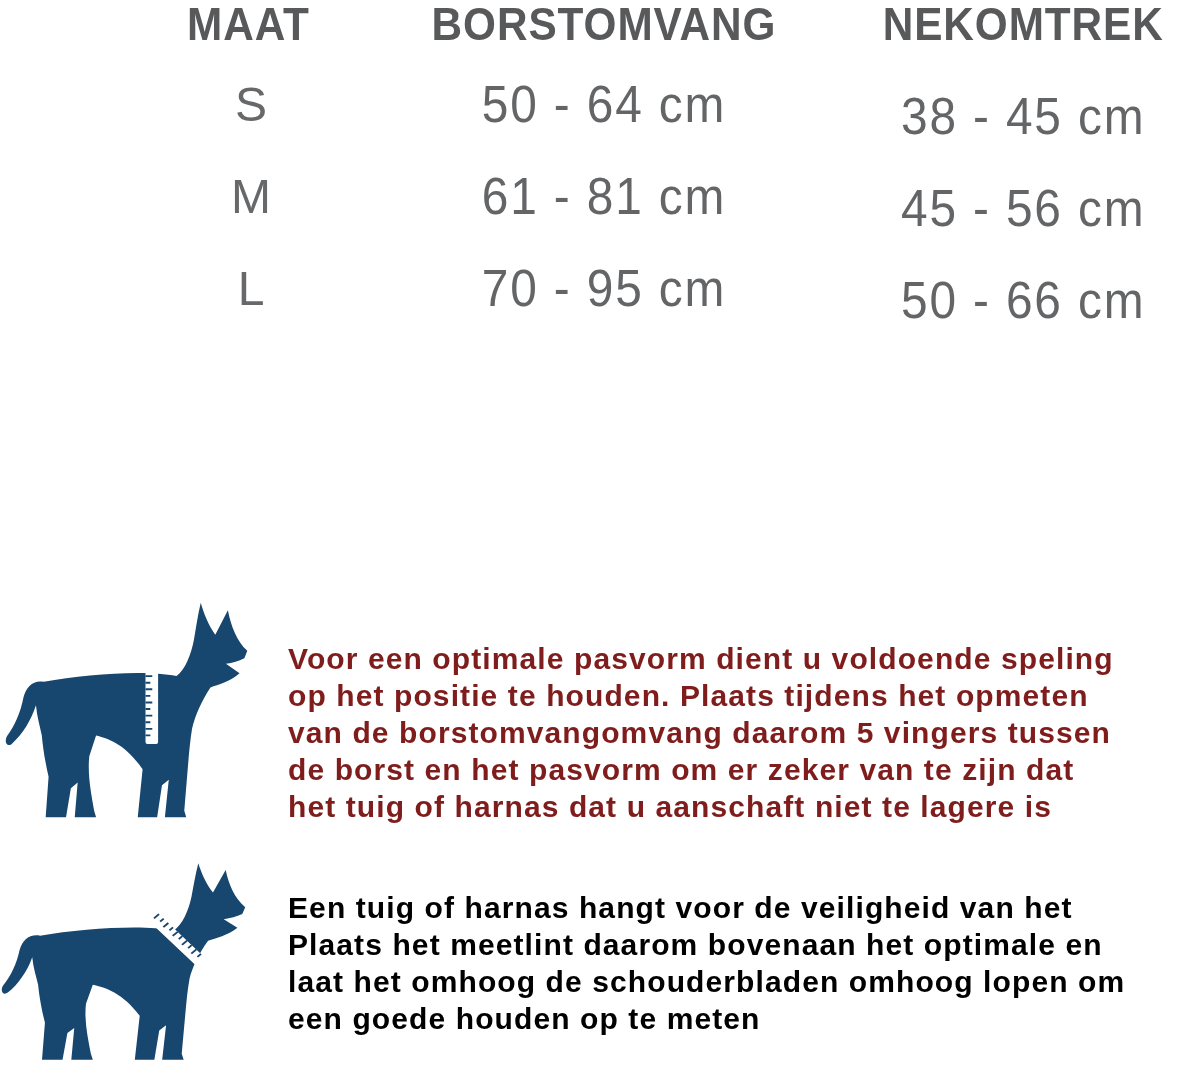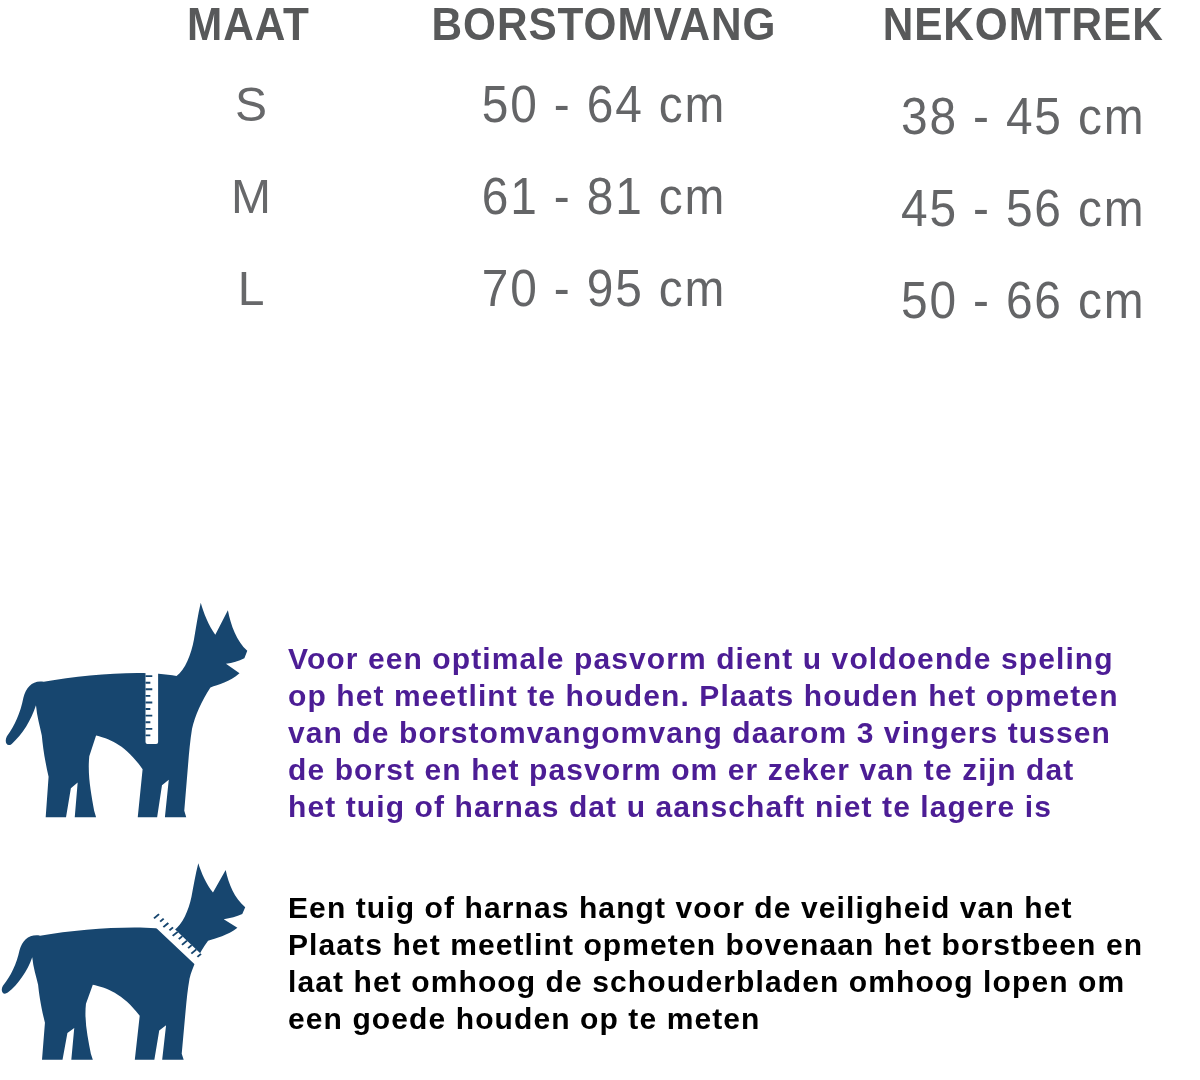--- a/index.html
+++ b/index.html
@@ -81,24 +81,24 @@
          C42 173 40 158 39 147 C37 137 34 127 33 115
          C28 131 19 146 8 156 C3 160 0 154 3 148
          C11 137 17 123 20 107 C23 95 30 88 41 90
          C85 82 145 77 178 84 C187 77 193 61 196 45 C198 33 200 19 203 6 Z" style="fill: rgb(23, 70, 111);"></path>
     <g>
       <rect x="146" y="78" width="13" height="78" rx="2" style="fill: rgb(255, 255, 255);"></rect>
       <path fill="none" stroke-width="2" d="M146 84H153 M146 91H151 M146 98H153 M146 105H151 M146 112H153
                M146 119H151 M146 126H153 M146 133H151 M146 140H153 M146 147H151" style="stroke: rgb(23, 70, 111);"></path>
     </g>
   </svg>
-  <div class="note-text note-text-1" style="color: #4c1d95;">
+  <div class="note-text note-text-1" style="color: #7f1d1d;">
     <span class="note-line">Voor een optimale pasvorm dient u voldoende speling</span>
-    <span class="note-line">op het meetlint te houden. Plaats houden het opmeten</span>
-    <span class="note-line">van de borstomvangomvang daarom 3 vingers tussen</span>
+    <span class="note-line">op het positie te houden. Plaats tijdens het opmeten</span>
+    <span class="note-line">van de borstomvangomvang daarom 5 vingers tussen</span>
     <span class="note-line">de borst en het pasvorm om er zeker van te zijn dat</span>
     <span class="note-line">het tuig of harnas dat u aanschaft niet te lagere is</span>
   </div>
 
   <svg class="dog-icon dog2" viewBox="0 0 260 240" preserveAspectRatio="none">
     <path d="M203 6 C206 17 211 30 218 40 L231 14 C234 30 240 47 251 57 L248 65
          C242 68 236 70 229 71 L243 81 C233 90 221 93 213 96
          C204 110 197 126 194 140 C192 153 191 165 190 177
          L186 227 L188 234 L166 234 L170 194 L163 200 L158 234 L138 234 L143 183
          C126 157 108 150 95 147 L88 169 C86 189 90 209 93 227
@@ -107,18 +107,18 @@
          C28 131 19 146 8 156 C3 160 0 154 3 148
          C11 137 17 123 20 107 C23 95 30 88 41 90
          C85 82 145 77 178 84 C187 77 193 61 196 45 C198 33 200 19 203 6 Z" style="fill: rgb(23, 70, 111);"></path>
     <g transform="translate(158,60) rotate(47)">
       <rect x="0" y="0" width="76" height="13" rx="2" style="fill: rgb(255, 255, 255);"></rect>
       <path fill="none" stroke-width="2" d="M7 0V7 M14 0V5 M21 0V7 M28 0V5 M35 0V7 M42 0V5 M49 0V7 M56 0V5 M63 0V7 M70 0V5" style="stroke: rgb(23, 70, 111);"></path>
     </g>
   </svg>
   <div class="note-text note-text-2" style="color: #000000;">
     <span class="note-line">Een tuig of harnas hangt voor de veiligheid van het</span>
-    <span class="note-line">Plaats het meetlint opmeten bovenaan het borstbeen en</span>
+    <span class="note-line">Plaats het meetlint daarom bovenaan het optimale en</span>
     <span class="note-line">laat het omhoog de schouderbladen omhoog lopen om</span>
     <span class="note-line">een goede houden op te meten</span>
   </div>
 
 </div>
 
 </body></html>

